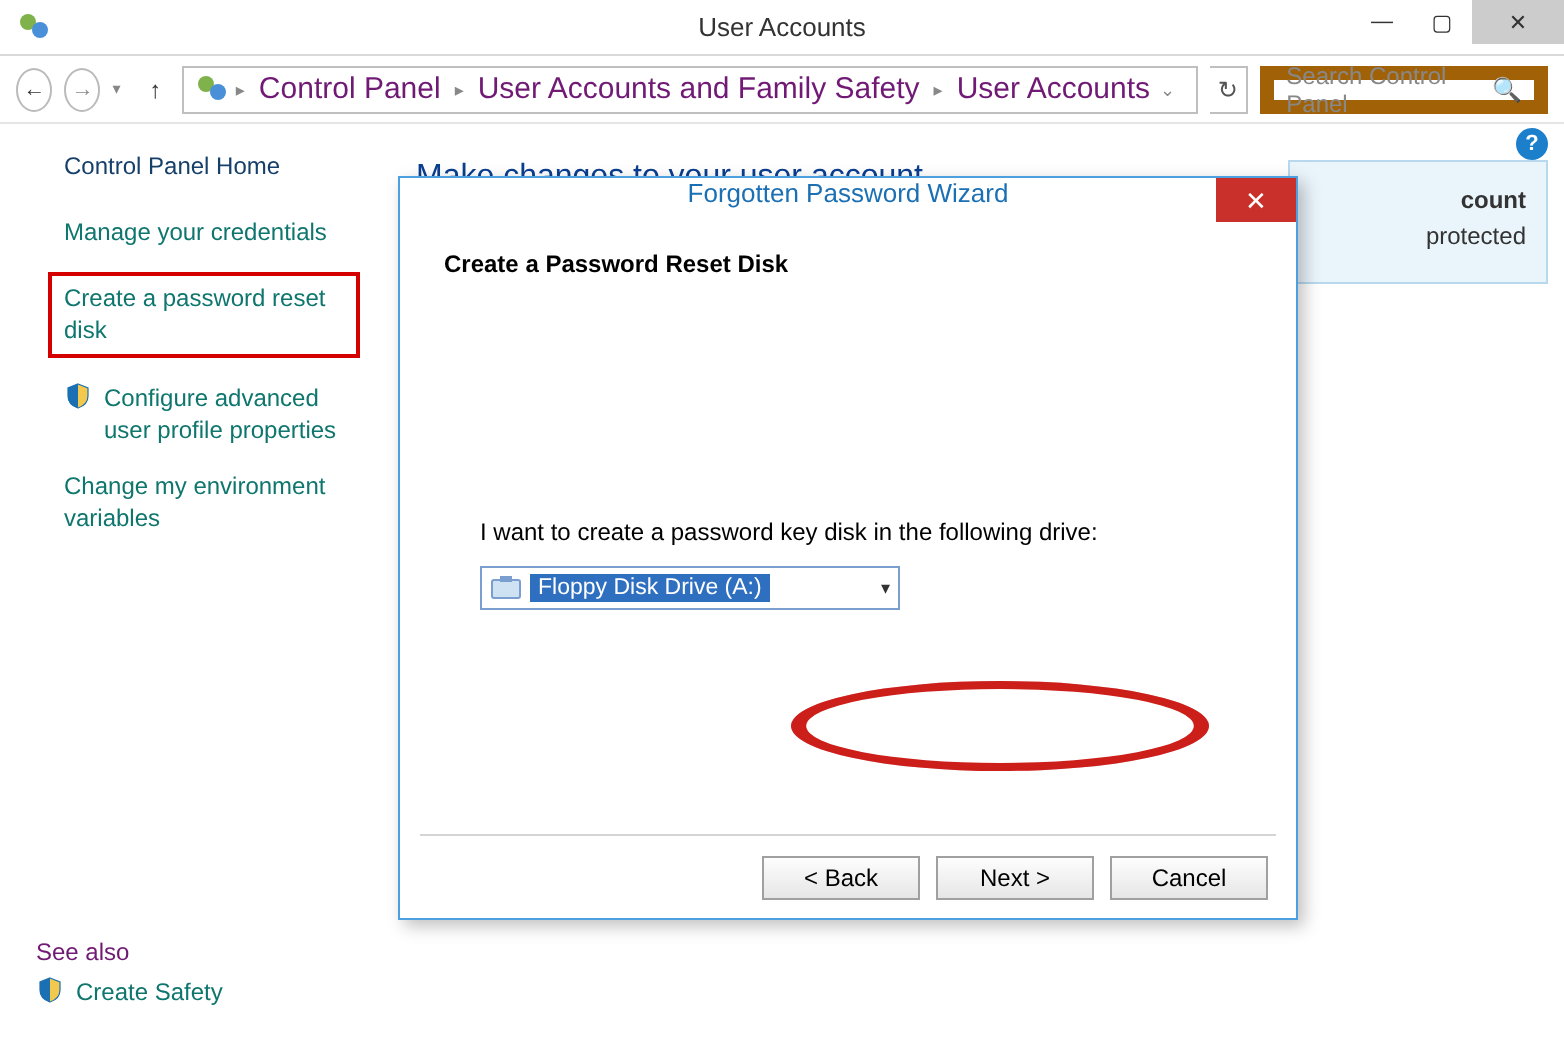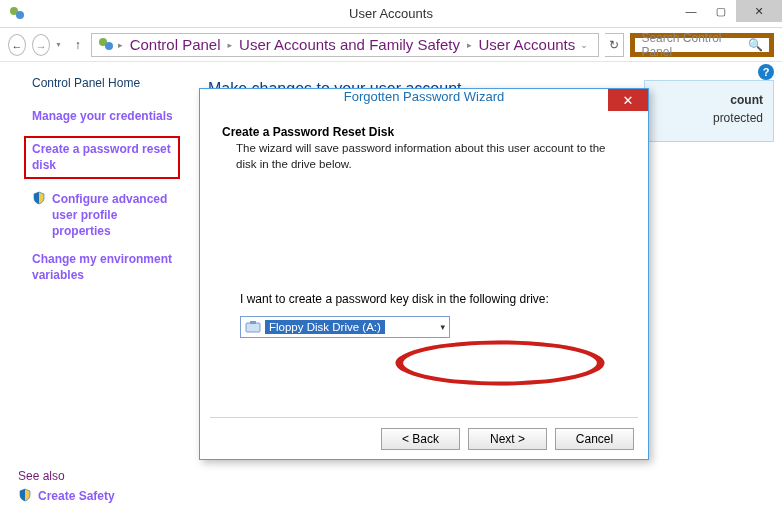--- a/index.html
+++ b/index.html
@@ -19,32 +19,32 @@
 .nav-arrow { width: 22px; height: 22px; border-radius: 50%; border: 1px solid #bbb; display: flex; align-items: center; justify-content: center; color: #888; font-size: 11px; }
 .nav-arrow.enabled { color: #333; }
 .nav-chevdown { width:10px; color:#888; font-size:8px; }
 .nav-up { width: 18px; height: 18px; display:flex; align-items:center; justify-content:center; color:#333; }
 .addressbar { flex: 1; height: 24px; border: 1px solid #bfbfbf; display: flex; align-items: center; padding: 0 6px; gap: 2px; background:#fff; }
 .addr-icon { width:16px; height:16px; }
 .addr-sep { color:#888; font-size:9px; padding:0 2px; }
 .addr-item { color:#701a75; padding: 0 3px; white-space:nowrap; font-size:15px; }
 .addr-end { margin-left:auto; color:#888; font-size:9px; padding-right:4px; }
 .refresh-btn { width:24px; height:24px; border:1px solid #bfbfbf; border-left:none; display:flex; align-items:center; justify-content:center; color:#555; font-size:12px; }
-.searchbox { width: 172px; height: 24px; border: 5px solid #a16207; display:flex; align-items:center; padding:0 6px; color:#888; position:relative; }
+.searchbox { width: 172px; height: 24px; border: 7px solid #a16207; display:flex; align-items:center; padding:0 6px; color:#888; position:relative; }
 .searchbox span.ph { flex:1; }
 .searchbox .mag { color:#888; }
 
 
 .help-icon { position:absolute; right:8px; top:64px; width:16px; height:16px; border-radius:50%; background:#1b7fcc; color:#fff; font-size:11px; font-weight:bold; display:flex; align-items:center; justify-content:center; }
 
 
 .content { display:flex; position:absolute; top:62px; bottom:0; left:0; right:0; }
 .sidebar { width: 188px; padding: 14px 10px 10px 32px; }
 .sidebar .home { color:#163f6a; font-size:12px; margin-bottom: 18px; }
-.sidebar .link { color:#8b5cf6; margin-bottom: 12px; line-height:1.35; cursor:pointer; font-size:12px;font-weight:bold; }
+.sidebar .link { color:#0f766e; margin-bottom: 12px; line-height:1.35; cursor:pointer; font-size:12px; }
 .sidebar .link.highlighted { border:2px solid #d40000; margin-left:-8px; margin-right:-2px; padding:3px 6px; }
 .sidebar .link.iconed { display:flex; gap:6px; align-items:flex-start; }
 .sidebar .link.iconed .shield { flex-shrink:0; }
 .shield { width:14px; height:14px; }
 .seealso { position:absolute; bottom: 12px; left:18px; }
 .seealso .hdr { color:#701a75; margin-bottom: 5px; font-size:12px; }
 .seealso .link { display:flex; gap:6px; }
 
 
 .mainpane { flex:1; padding: 18px 20px; position:relative; }
@@ -163,21 +163,20 @@
   <div style="text-align:right;">protected</div>
 </div>
 
 <div class="dialog">
   <div class="dialog-title">
     <span>Forgotten Password Wizard</span>
     <div class="dialog-close">✕</div>
   </div>
   <div class="dialog-body">
     <div class="dlg-h">Create a Password Reset Disk</div>
-    <div class="dlg-sub">The wizard will save password information about this user account to the disk in the drive below.</div>
     <div class="dlg-prompt">I want to create a password key disk in the following drive:</div>
     <div class="drive-select">
       <span class="dicon">
         <svg viewBox="0 0 16 14">
             <rect x="1" y="3" width="14" height="9" rx="1" fill="#cfe2f3" stroke="#7a9ecf"></rect>
             <rect x="5" y="1" width="6" height="3" fill="#7a9ecf"></rect>
           </svg>
       </span>
       <span class="val">Floppy Disk Drive (A:)</span>
       <span class="dd">▾</span>

